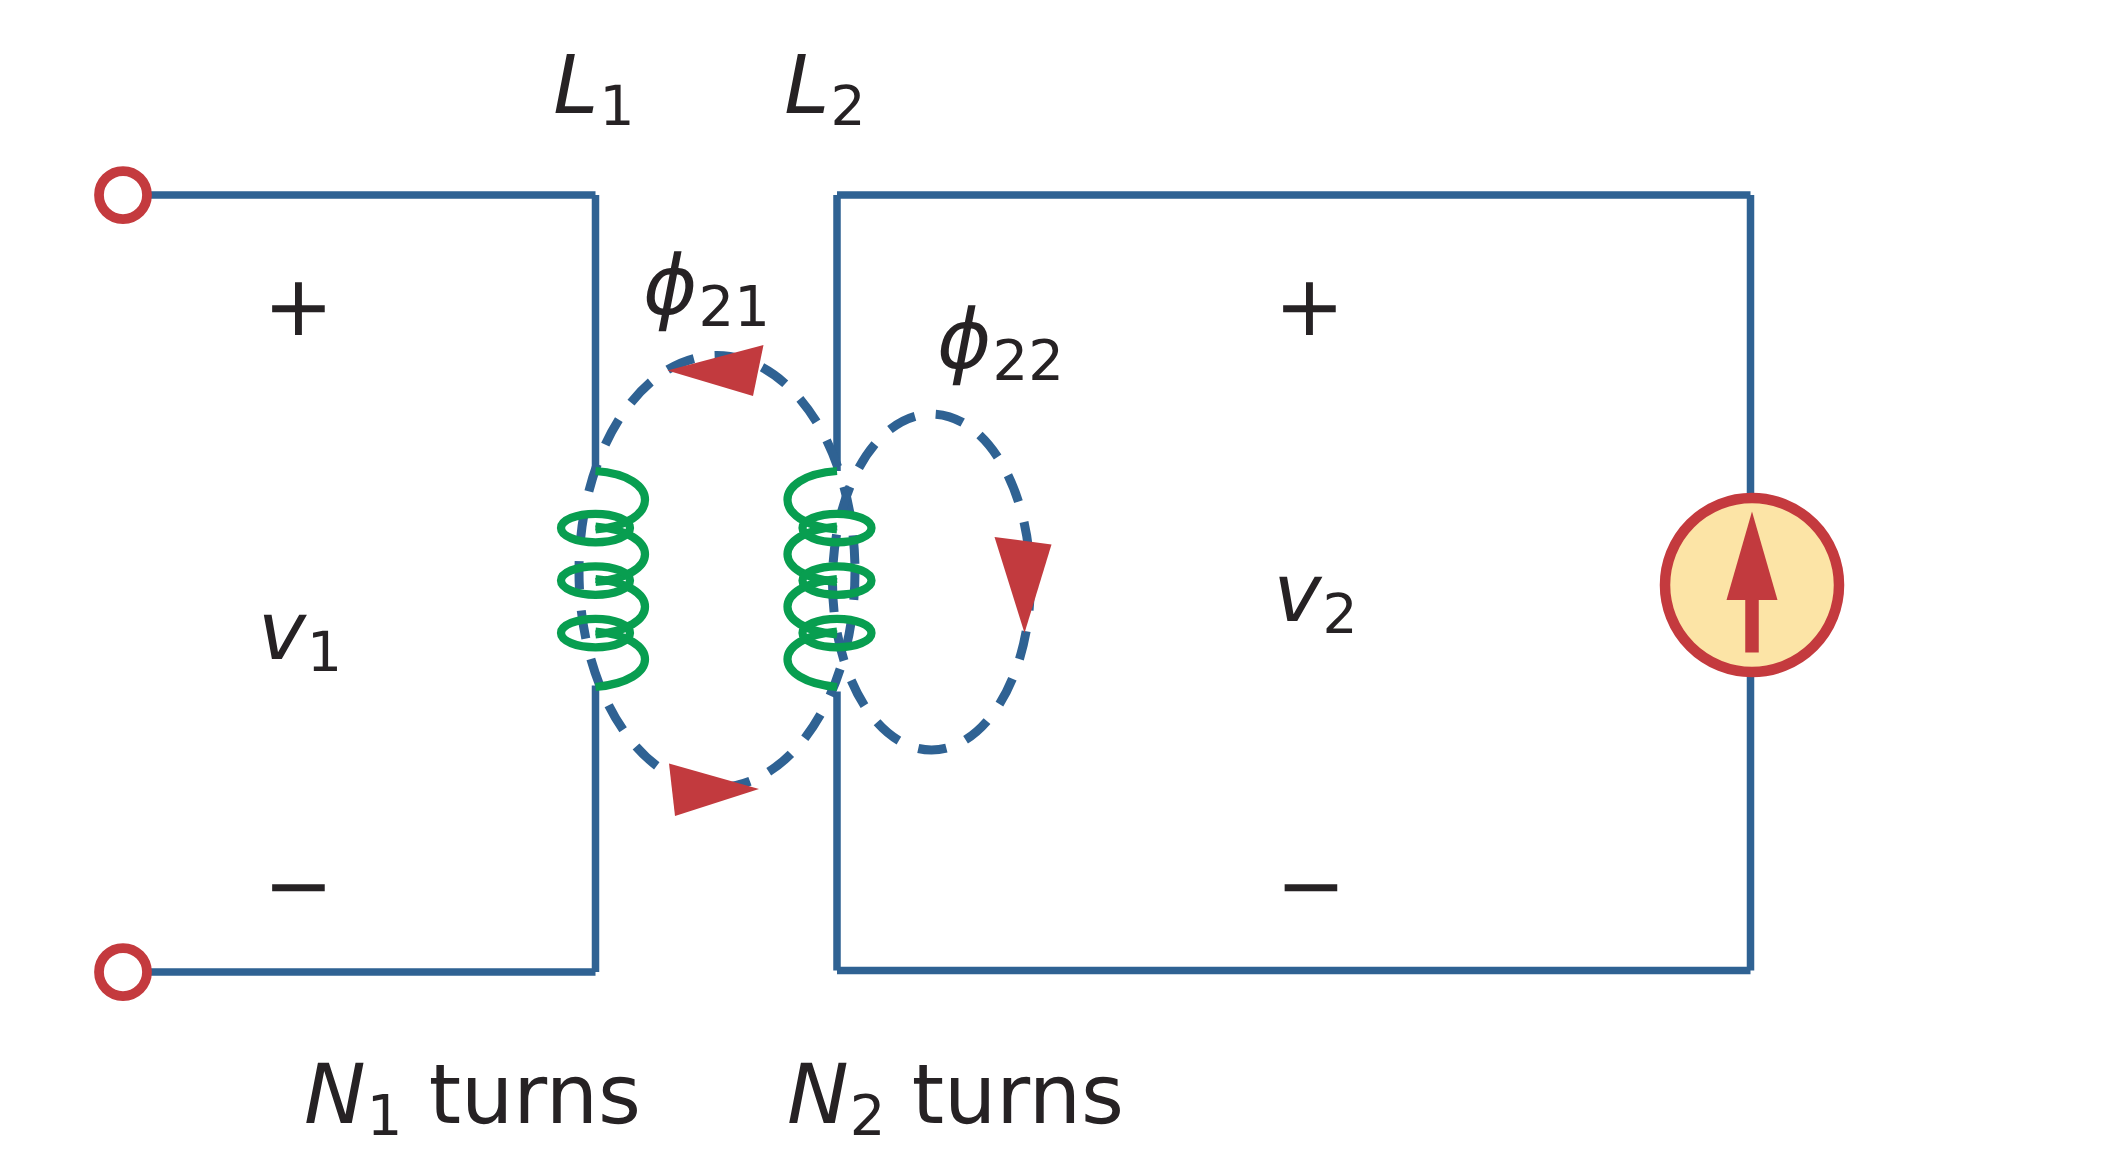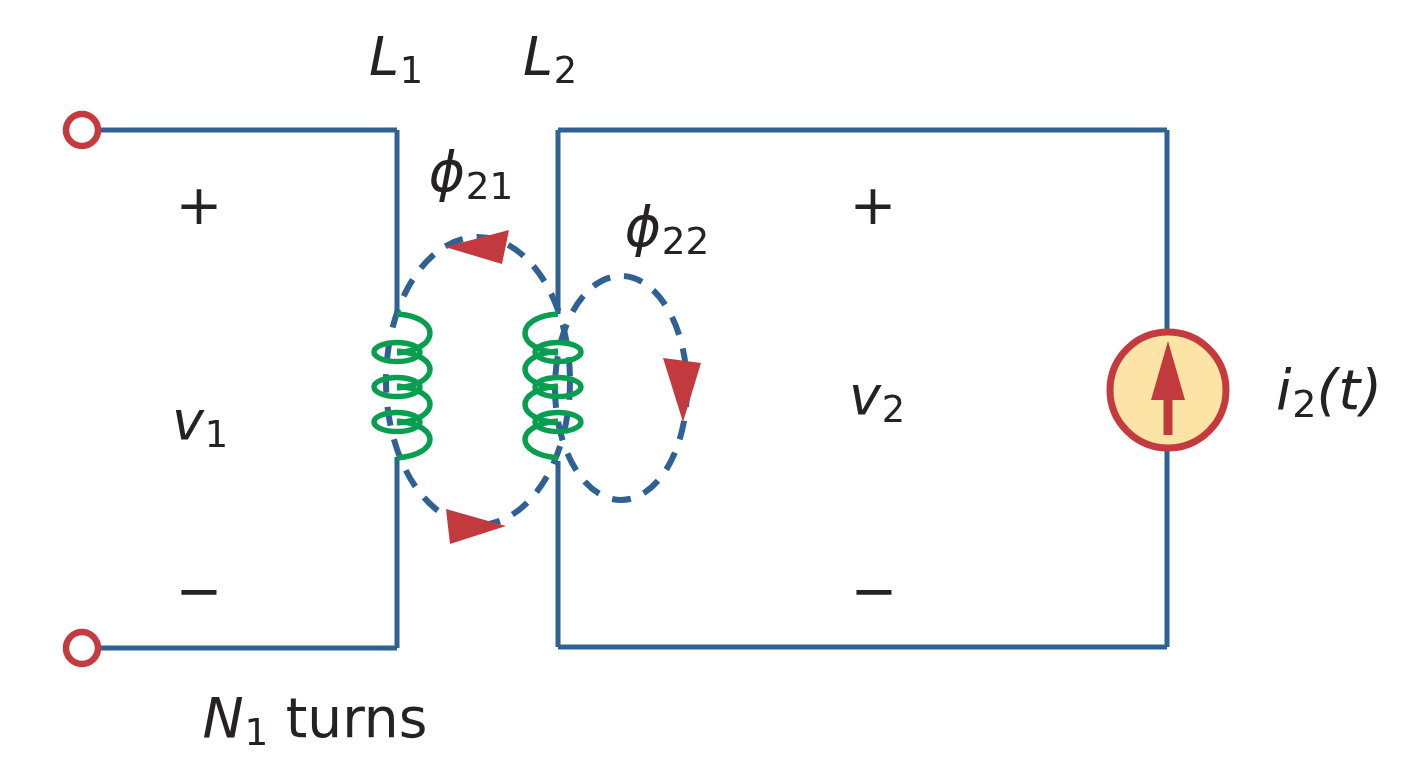--- a/index.html
+++ b/index.html
@@ -27,21 +27,21 @@
     font-size:0.68em;
     font-style:normal;
     position:relative;
     top:0.22em;
     margin-left:0.02em;
   }
   .lbl .suffix{font-style:normal;}
   .lbl.sign{font-size:56px;font-weight:400;}
   .lbl.phi{font-size:55px;}
   .lbl.src{font-size:56px;}
-  .lbl.turns{font-size:55px;}
+  .lbl.turns{font-size:55px;margin-top:12px;}
 </style>
 </head>
 <body>
 
 <div class="stage">
 
   <svg width="1404" height="769" viewBox="0 0 1404 769">
 
     <path d="M99 130 H397 M397 130 V314 M397 457 V648 M99 648 H397" fill="none" stroke="#2f6293" stroke-width="5"></path>
 
@@ -82,30 +82,30 @@
       <circle cx="1168" cy="390" r="58" fill="#fce4a6" stroke="#c43a3e" stroke-width="7"></circle>
       <line x1="1168" y1="435" x2="1168" y2="396" stroke="#c23a3e" stroke-width="9"></line>
       <polygon points="1168,341 1151,400 1185,400" fill="#c23a3e"></polygon>
     </g>
   </svg>
 
   <div class="lbl" style="left:396px;top:57px"><span class="it">L</span><span class="sub">1</span></div>
 
   <div class="lbl" style="left:550px;top:57px"><span class="it">L</span><span class="sub">2</span></div>
 
-  <div class="lbl phi" style="left:471px;top:172px"><span class="it">ϕ</span><span class="sub">21</span></div>
+  <div class="lbl phi" style="left:471px;top:191px"><span class="it">ϕ</span><span class="sub">21</span></div>
 
   <div class="lbl phi" style="left:667px;top:227px"><span class="it">ϕ</span><span class="sub">22</span></div>
 
   <div class="lbl sign" style="left:199px;top:205px">+</div>
   <div class="lbl" style="left:200px;top:421px"><span class="it">v</span><span class="sub">1</span></div>
   <div class="lbl sign" style="left:199px;top:591px">−</div>
 
   <div class="lbl sign" style="left:873px;top:205px">+</div>
   <div class="lbl" style="left:877px;top:396px"><span class="it">v</span><span class="sub">2</span></div>
   <div class="lbl sign" style="left:874px;top:591px">−</div>
 
-  <div class="lbl src" style="left:1329px;top:390px"><span class="it">i</span><span class="sub">2</span><span class="it">(t)</span></div>
 
   <div class="lbl turns" style="left:315px;top:718px"><span class="it">N</span><span class="sub">1</span><span class="suffix"> turns</span></div>
 
+  <div class="lbl turns" style="left:637px;top:718px"><span class="it">N</span><span class="sub">2</span><span class="suffix"> turns</span></div>
 
 </div>
 
 </body></html>

